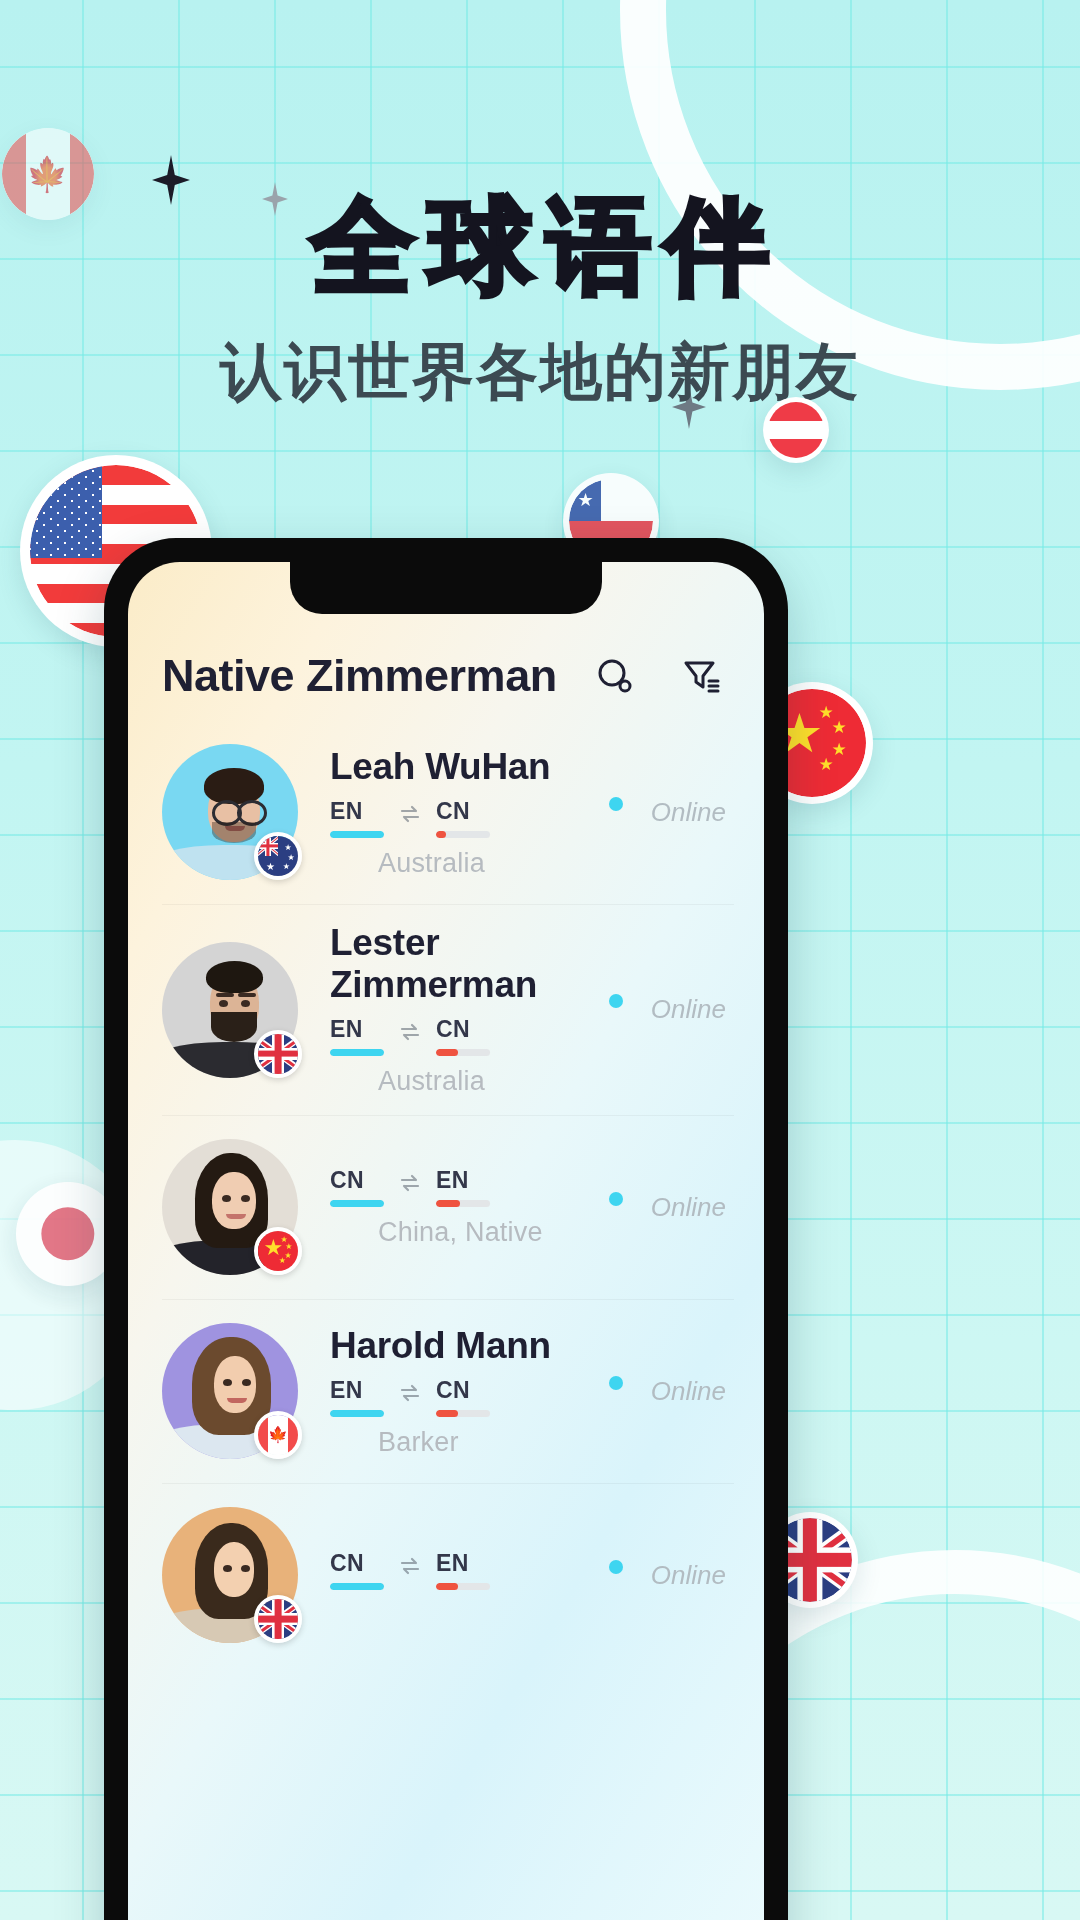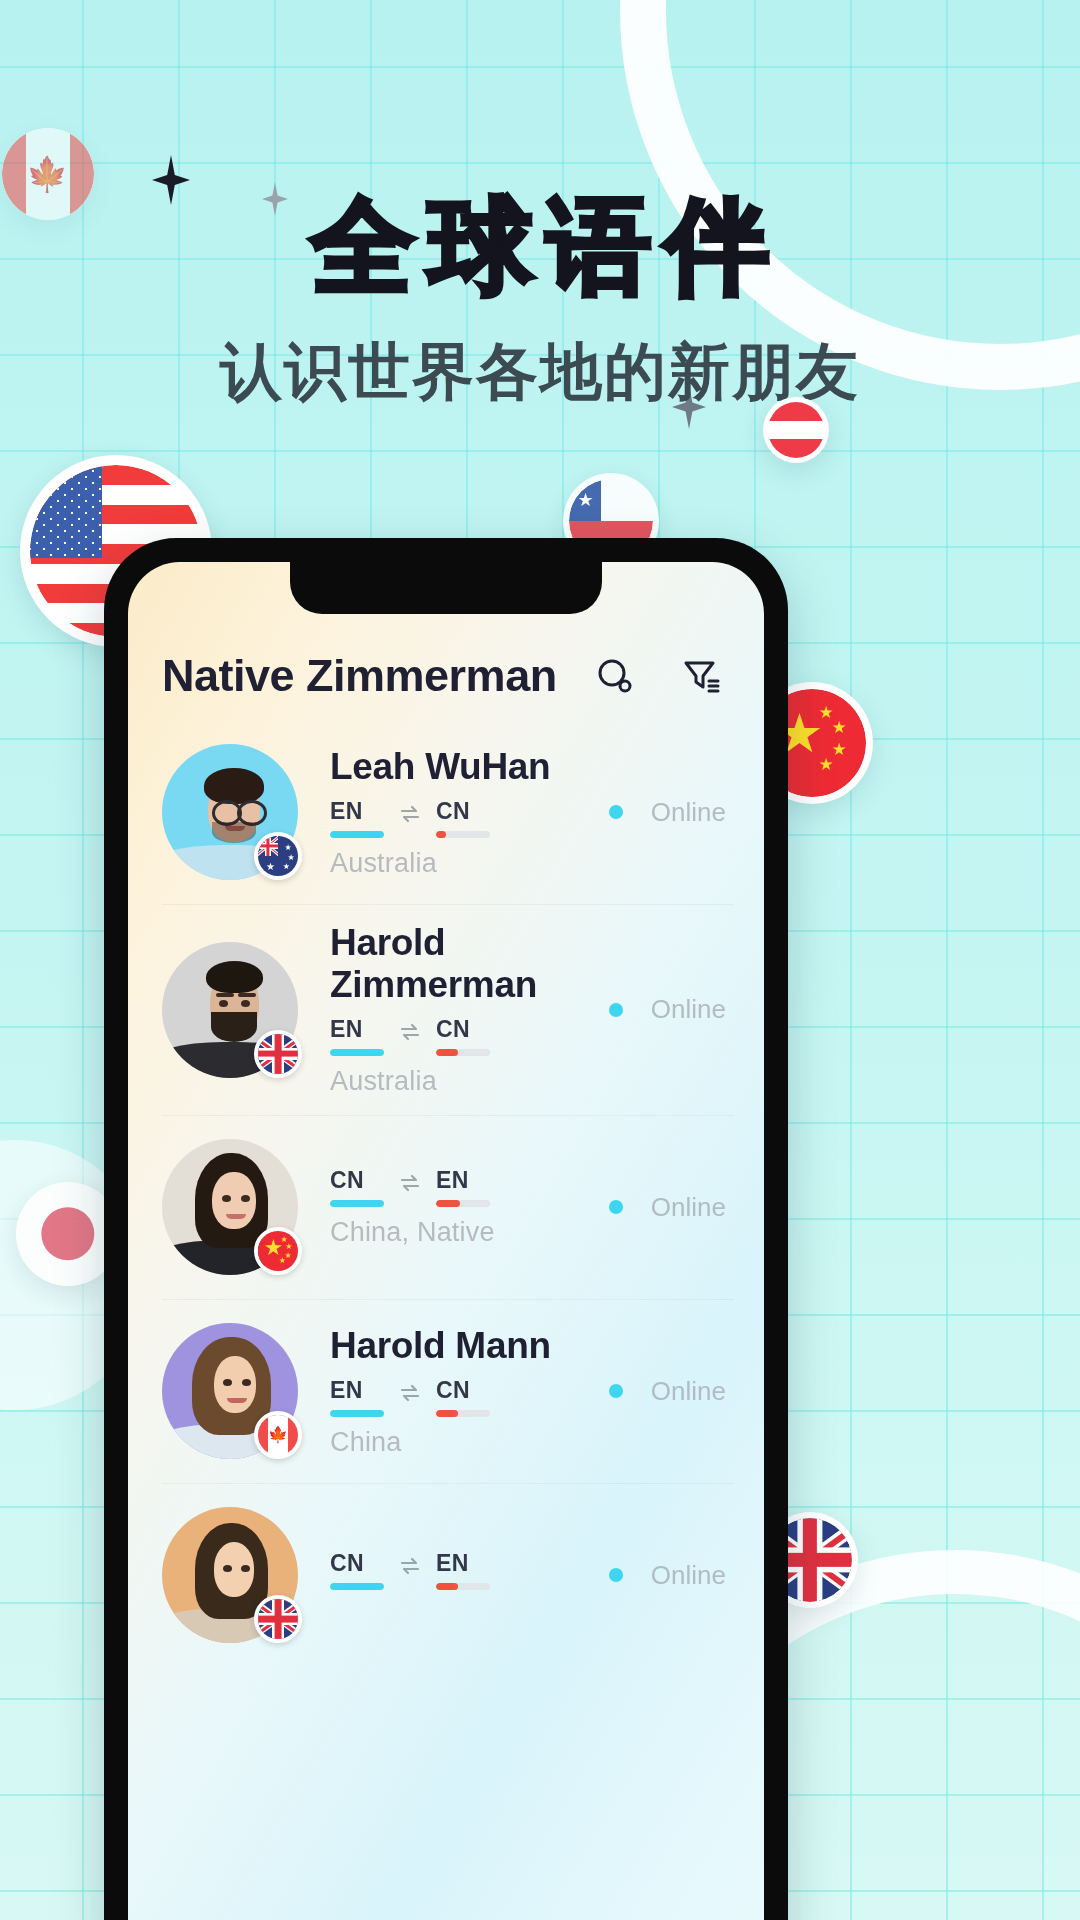--- a/index.html
+++ b/index.html
@@ -240,23 +240,23 @@
   .lang {
     display: flex; flex-direction: column; align-items: flex-start; min-width: 54px;
   }
   .lang-code { font-size: 23px; font-weight: 700; color: #33374a; letter-spacing: 0.5px; }
   .lang-bar {
     margin-top: 6px; width: 54px; height: 7px; border-radius: 4px;
     background: #e3e6e8; position: relative; overflow: hidden;
   }
   .lang-bar i { position: absolute; left: 0; top: 0; bottom: 0; border-radius: 4px; display: block; }
   .swap-icon { margin-top: 4px; opacity: 0.55; }
-  .row-loc { font-size: 27px; color: #b6bbc0; letter-spacing: 0.2px; }
-
-  .row-status { display: flex; align-items: center; gap: 28px; padding-right: 8px; }
+  .row-loc { font-size: 27px; color: #b6bbc0; letter-spacing: 0.2px; margin-left: 48px; }
+
+  .row-status { display: flex; align-items: flex-start; gap: 28px; padding-right: 8px; font-style: italic; }
   .dot { width: 14px; height: 14px; border-radius: 50%; background: #3ed5f0; }
   .status-text { font-size: 26px; color: #b2bcc2; }
 
   
   .p-bg { position: absolute; inset: 0; }
   .p-hair { position: absolute; border-radius: 50% 50% 42% 42%; }
   .p-head { position: absolute; border-radius: 48% 48% 46% 46%; }
   .p-body { position: absolute; left: -10%; right: -10%; bottom: -8%; height: 34%; border-radius: 46% 46% 0 0; }
   .p-eye { position: absolute; width: 9px; height: 7px; border-radius: 50%; background: #3a2a22; }
   .p-glass { position: absolute; width: 30px; height: 26px; border: 3px solid #2c2c32; border-radius: 50%; }
@@ -452,21 +452,21 @@
                 <div class="dr1"></div>
                 <div class="dr2"></div>
               <div class="hv"></div>
                 <div class="vv"></div>
                 <div class="hr"></div>
                 <div class="vr"></div>
             </div>
           </div>
         </div>
         <div class="row-main">
-          <div class="row-name">Harold Zimmerman</div>
+          <div class="row-name">Lester Zimmerman</div>
           <div class="lang-line">
             <div class="lang">
               <span class="lang-code">EN</span>
               <span class="lang-bar">
                   <i style="width:100%; background:#3ed5f0;"></i>
                 </span>
             </div>
             <span class="swap-icon">
               <svg width="24" height="24" viewBox="0 0 24 24" fill="none">
                   <path d="M4 9 H18 M14 5 L18 9" stroke="#5b6470" stroke-width="2.2" stroke-linecap="round"></path>
@@ -570,21 +570,21 @@
                   <path d="M20 15 H6 M10 19 L6 15" stroke="#5b6470" stroke-width="2.2" stroke-linecap="round"></path>
                 </svg>
             </span>
             <div class="lang">
               <span class="lang-code">CN</span>
               <span class="lang-bar">
                   <i style="width:40%; background:#ef5340;"></i>
                 </span>
             </div>
           </div>
-          <div class="row-loc">China</div>
+          <div class="row-loc">Barker</div>
         </div>
         <div class="row-status">
           <span class="dot"></span>
           <span class="status-text">Online</span>
         </div>
       </div>
 
       <div class="row">
         <div class="avatar-wrap">
           <div class="avatar">

